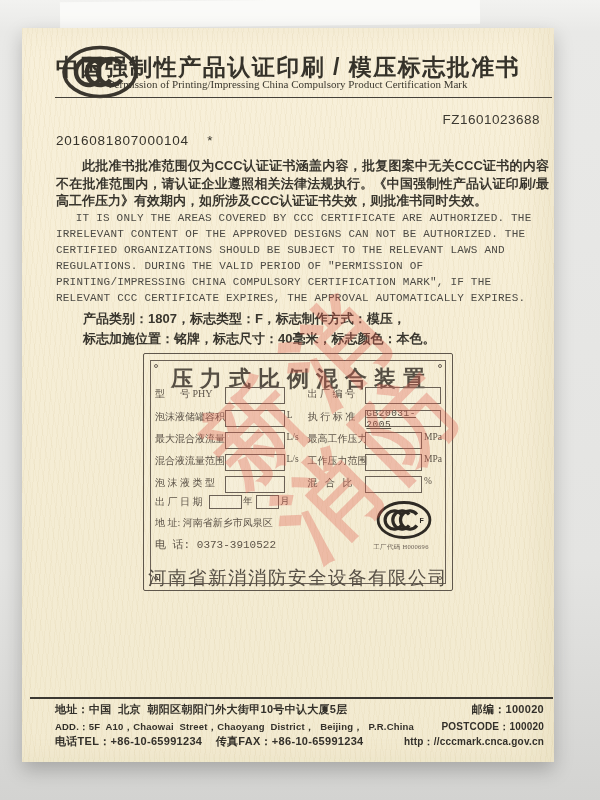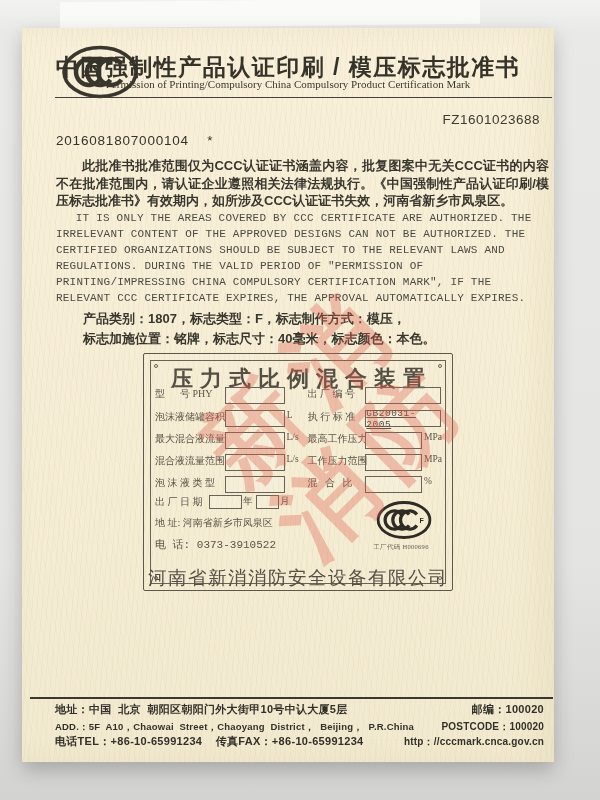--- a/index.html
+++ b/index.html
@@ -114,26 +114,26 @@
     <svg viewBox="-40 -28 80 56" width="80" height="56">
       <ellipse cx="0" cy="0" rx="36" ry="24.5" fill="none" stroke="#3a362e" stroke-width="3.6"></ellipse>
       <g fill="none" stroke="#3a362e" stroke-width="4.4">
         <path transform="translate(-11,0)" d="M 10.4 -7.8 A 13 13 0 1 0 10.4 7.8"></path>
         <path d="M 10.4 -7.8 A 13 13 0 1 0 10.4 7.8"></path>
         <path transform="translate(11,0)" d="M 10.4 -7.8 A 13 13 0 1 0 10.4 7.8"></path>
       </g>
     </svg>
   </div>
   <div class="abs page-title">中国强制性产品认证印刷 / 模压标志批准书</div>
-  <div class="abs page-subtitle">Permission of Printing/Compulsory China Compulsory Product Certification Mark</div>
+  <div class="abs page-subtitle">Permission of Printing/Impressing China Compulsory Product Certification Mark</div>
   <div class="abs header-rule"></div>
   <div class="abs cert-no">FZ1601023688</div>
   <div class="abs serial"><span>2016081807000104</span>    <span>*</span></div>
 
-  <div class="abs cn-para">此批准书批准范围仅为CCC认证证书涵盖内容，批复图案中无关CCC证书的内容不在批准范围内，请认证企业遵照相关法律法规执行。《中国强制性产品认证印刷/模压标志批准书》有效期内，如所涉及CCC认证证书失效，河南省新乡市凤泉区。</div>
+  <div class="abs cn-para">此批准书批准范围仅为CCC认证证书涵盖内容，批复图案中无关CCC证书的内容不在批准范围内，请认证企业遵照相关法律法规执行。《中国强制性产品认证印刷/最高工作压力》有效期内，如所涉及CCC认证证书失效，则批准书同时失效。</div>
   <div class="abs en-para">IT IS ONLY THE AREAS COVERED BY CCC CERTIFICATE ARE AUTHORIZED. THE IRRELEVANT CONTENT OF THE APPROVED DESIGNS CAN NOT BE AUTHORIZED. THE CERTIFIED ORGANIZATIONS SHOULD BE SUBJECT TO THE RELEVANT LAWS AND REGULATIONS. DURING THE VALID PERIOD OF "PERMISSION OF PRINTING/IMPRESSING CHINA COMPULSORY CERTIFICATION MARK", IF THE RELEVANT CCC CERTIFICATE EXPIRES, THE APPROVAL AUTOMATICALLY EXPIRES.</div>
   <div class="abs product-lines">
     <div>产品类别：1807，标志类型：F，标志制作方式：模压，</div>
     <div>标志加施位置：铭牌，标志尺寸：40毫米，标志颜色：本色。</div>
   </div>
 
   <div class="abs plate">
     <div class="plate-inner">
       <span class="corner-dot cd-tl"></span>
       <span class="corner-dot cd-tr"></span>

